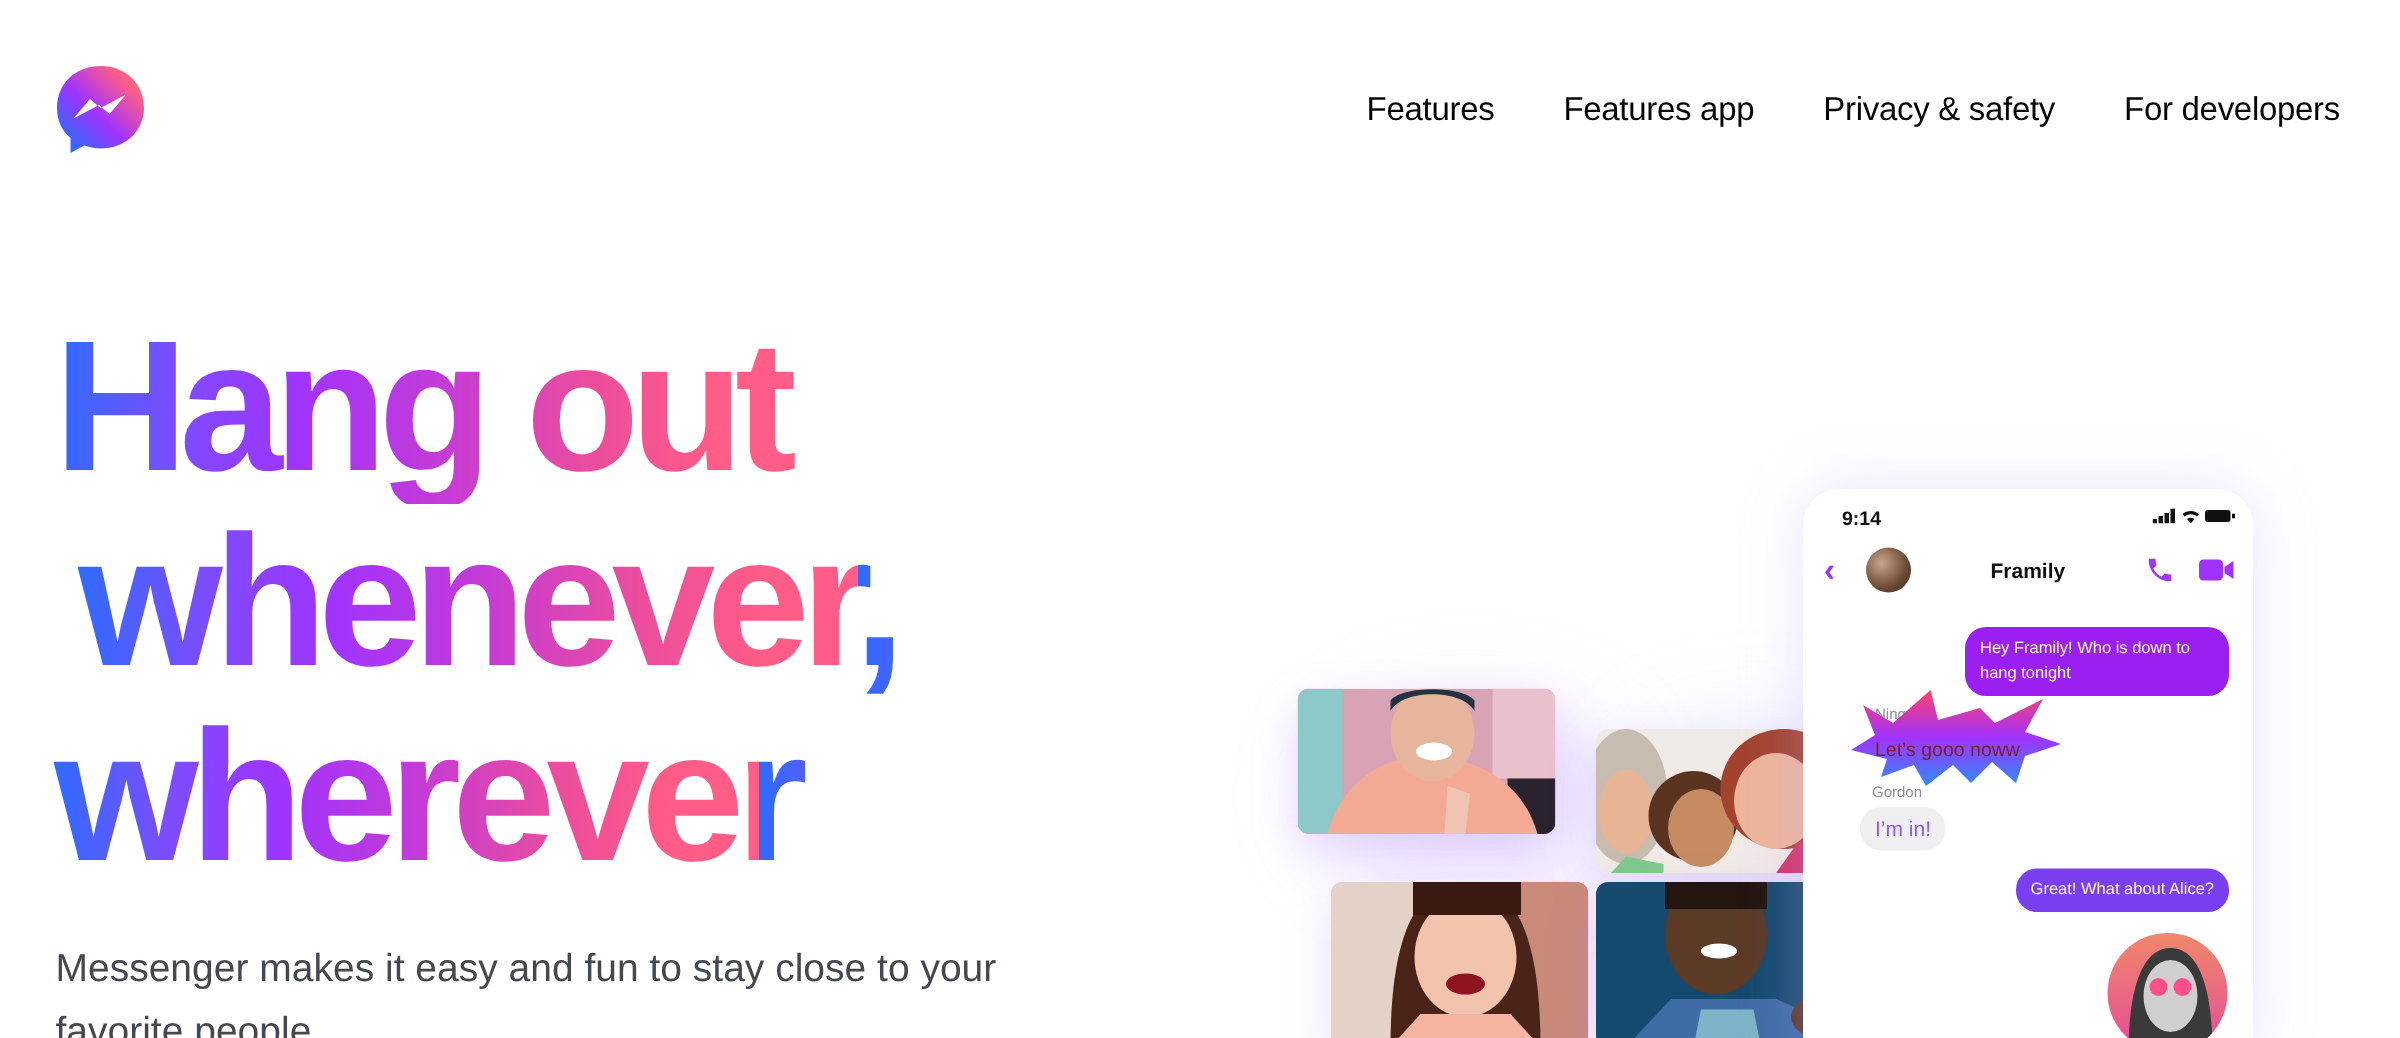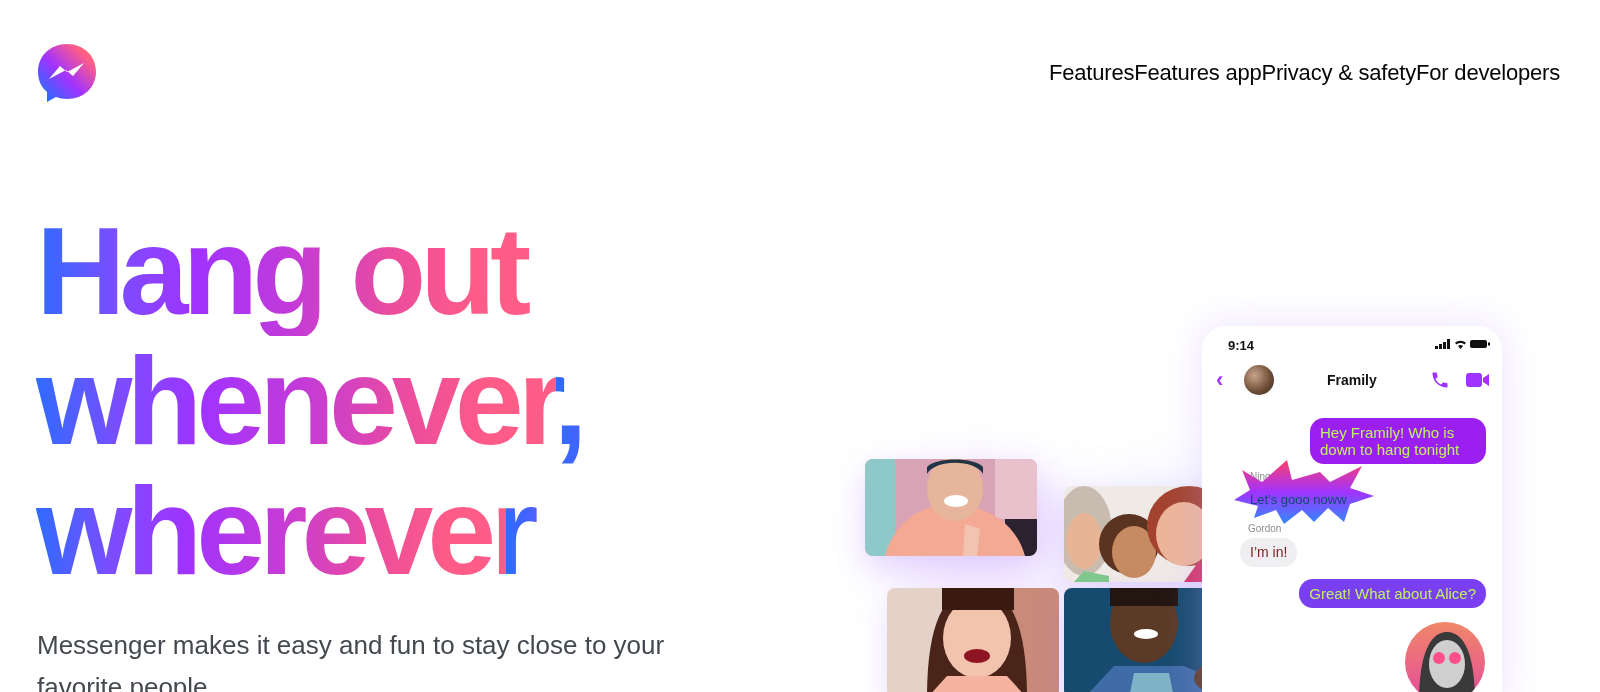--- a/index.html
+++ b/index.html
@@ -1,56 +1,56 @@
 <!DOCTYPE html>
 <html><head>
 <meta charset="utf-8">
 <style>
   * { box-sizing: border-box; margin: 0; padding: 0; }
   html, body { width: 1600px; height: 692px; overflow: hidden; background: #ffffff; }
   body { font-family: "Liberation Sans", "DejaVu Sans", sans-serif; color: #000; position: relative; }
 
   .logo { position: absolute; left: 36px; top: 42px; width: 62px; height: 62px; }
 
-  .nav { position: absolute; top: 60px; right: 40px; display: flex; }
+  .nav { position: absolute; top: 60px; right: 40px; display: flex; gap: 46px; }
   .nav a { font-size: 22px; color: #050505; text-decoration: none; letter-spacing: -0.2px; cursor: pointer; }
 
   .hero-title { position: absolute; left: 36px; top: 206px; width: 620px; }
   .hero-title .line {
     display: block; font-size: 124px; font-weight: 700; line-height: 130px; letter-spacing: -6px;
     background: linear-gradient(90deg, #2f6bff 0%, #7b4dff 16%, #a033ff 32%, #c53bd6 52%, #ec4d9c 72%, #ff5c87 88%, #ff5c87 100%);
     -webkit-background-clip: text; background-clip: text; color: transparent;
     white-space: nowrap;
   }
   .hero-title .line.l1 { background-size: 500px 100%; }
-  .hero-title .line.l2 { background-size: 520px 100%; }
+  .hero-title .line.l2 { background-size: 520px 100%; margin-left: 16px; }
   .hero-title .line.l3 { background-size: 470px 100%; }
 
   .hero-sub { position: absolute; left: 37px; top: 624px; width: 660px; font-size: 26px; line-height: 42px; color: #444950; }
 
   
   .glow { position: absolute; border-radius: 50%; filter: blur(30px); }
   .photo { position: absolute; border-radius: 8px; overflow: hidden; box-shadow: 0 12px 30px rgba(170,120,255,0.25); }
   .photo svg { width: 100%; height: 100%; display: block; }
 
   .phone { position: absolute; left: 1202px; top: 326px; width: 300px; height: 380px; background: #fff; border-radius: 24px 24px 0 0; box-shadow: 0 0 40px rgba(200,170,255,0.35); }
   .status-time { position: absolute; left: 26px; top: 12px; font-size: 13px; font-weight: 700; color: #111; }
   .status-icons { position: absolute; right: 12px; top: 13px; display: flex; gap: 3px; align-items: center; }
   .chat-head { position: absolute; left: 14px; top: 38px; right: 12px; height: 32px; display: flex; align-items: center; }
   .back { color: #a033ff; font-size: 22px; font-weight: 700; width: 24px; cursor: pointer; }
   .avatar { width: 30px; height: 30px; border-radius: 50%; background: radial-gradient(circle at 35% 35%, #c9a58a, #6b4a34 60%, #3b2a20); margin-left: 4px; }
   .chat-name { font-size: 14px; font-weight: 700; margin-left: 8px; color: #111; padding-left: 45px; }
   .call-icons { margin-left: auto; display: flex; gap: 16px; align-items: center; }
 
-  .bubble { position: absolute; font-size: 15px; color: #bef264; padding: 6px 10px; border-radius: 14px; line-height: 17px; }
+  .bubble { position: absolute; font-size: 11px; color: #fef9c3; padding: 6px 10px; border-radius: 14px; line-height: 17px; }
   .b1 { right: 16px; top: 92px; width: 176px; background: #9b1ff0; }
   .sender { position: absolute; font-size: 10px; color: #8a8d91; }
   .burst { position: absolute; left: 30px; top: 134px; width: 146px; height: 64px; }
-  .burst-text { position: absolute; left: 48px; top: 166px; font-size: 13px; color: #0c4a6e; text-align: center; }
-  .b3 { left: 38px; top: 212px; background: #efeff1; color: #7f1d1d; border-radius: 14px; font-size: 14px; }
+  .burst-text { position: absolute; left: 48px; top: 166px; font-size: 13px; color: #7f1d1d; text-align: center; }
+  .b3 { left: 38px; top: 212px; background: #efeff1; color: #8b5cf6; border-radius: 14px; font-size: 14px; }
   .b4 { right: 16px; top: 253px; background: #7b3ff2; }
   .alice { position: absolute; left: 1405px; top: 622px; width: 80px; height: 80px; border-radius: 50%; background: linear-gradient(180deg, #f0886a, #e54a9a); overflow: hidden; }
 </style>
 </head>
 <body>
 
 <div class="logo">
   <svg viewBox="0 0 62 62" width="62" height="62">
     <defs>
       <linearGradient id="lg" x1="0" y1="1" x2="1" y2="0">

